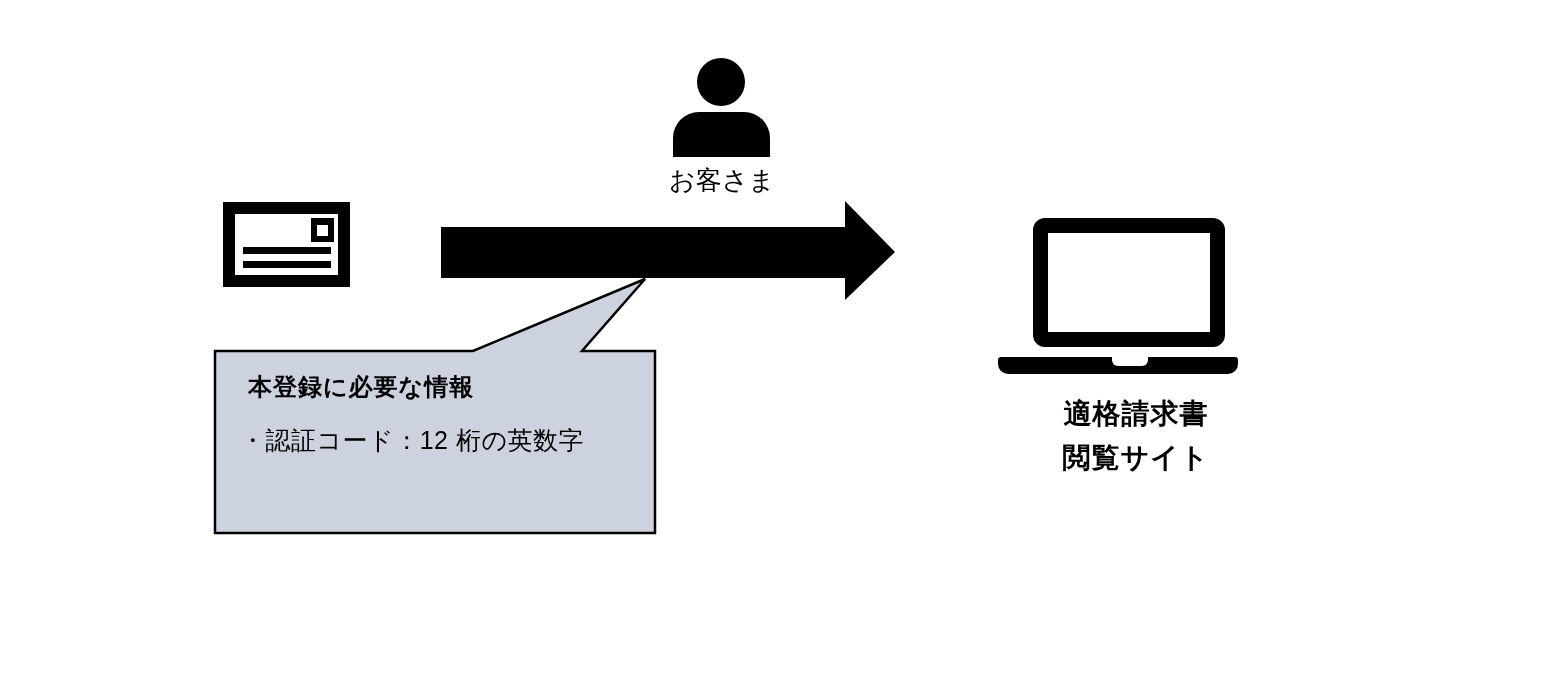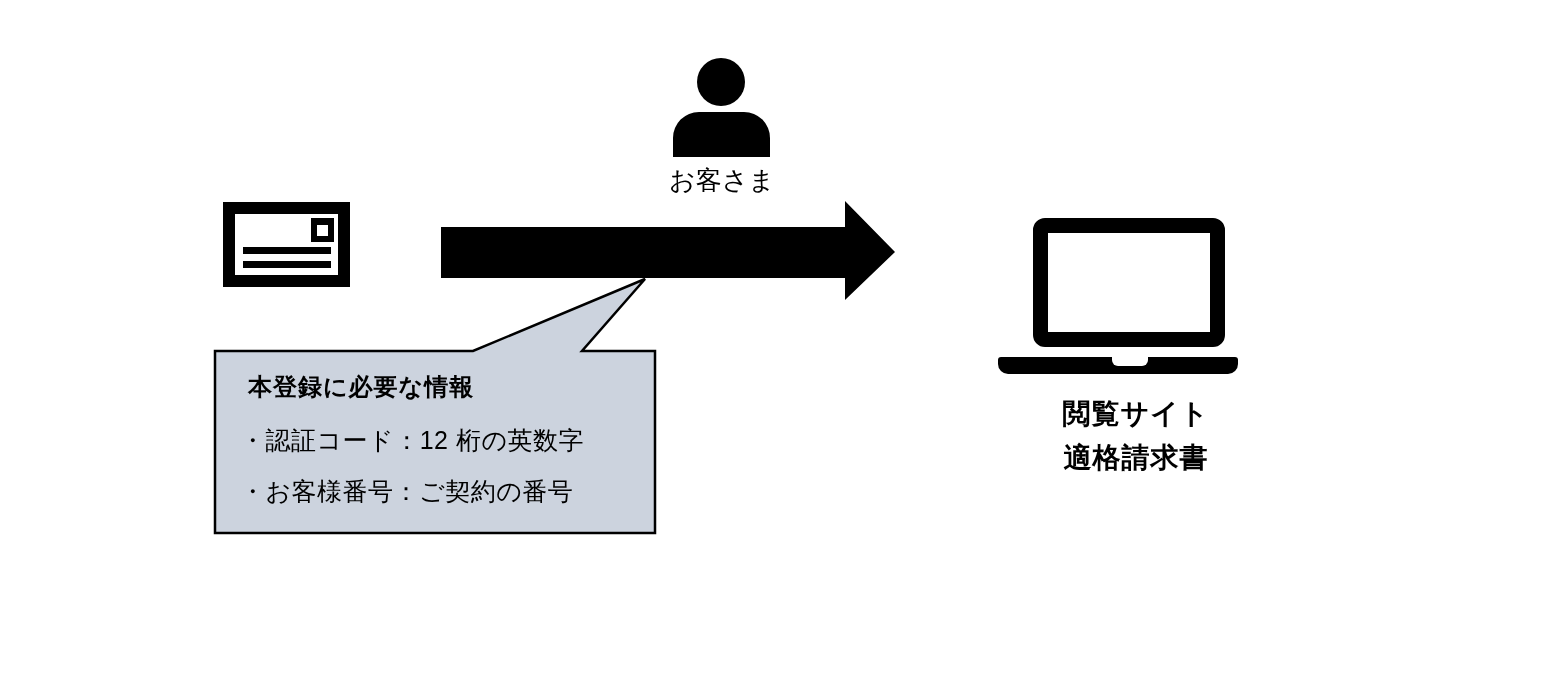--- a/index.html
+++ b/index.html
@@ -134,24 +134,23 @@
 
   <svg class="abs arrow-svg" width="456" height="101" viewBox="0 0 456 101">
     <polygon points="0,26 404,26 404,0 454,51 404,99 404,77 0,77" fill="#000000"></polygon>
   </svg>
 
   <svg class="abs callout-svg" width="456" height="276" viewBox="0 0 456 276">
     <path d="M 5,81 L 263,81 L 435,9 L 372,81 L 445,81 L 445,263 L 5,263 Z" fill="#ccd3de" stroke="#000000" stroke-width="2.5" stroke-linejoin="miter"></path>
   </svg>
   <div class="abs callout-title">本登録に必要な情報</div>
   <div class="abs callout-item i1">・認証コード：12 桁の英数字</div>
-  <div class="abs callout-item i2">・お客様番号：ご契約の番号</div>
 
   <div class="abs laptop-screen"></div>
   <div class="abs laptop-base">
     <div class="laptop-notch"></div>
   </div>
   <div class="abs laptop-label">
+    <div>適格請求書</div>
     <div>閲覧サイト</div>
-    <div>適格請求書</div>
   </div>
 
 </div>
 
 </body></html>

